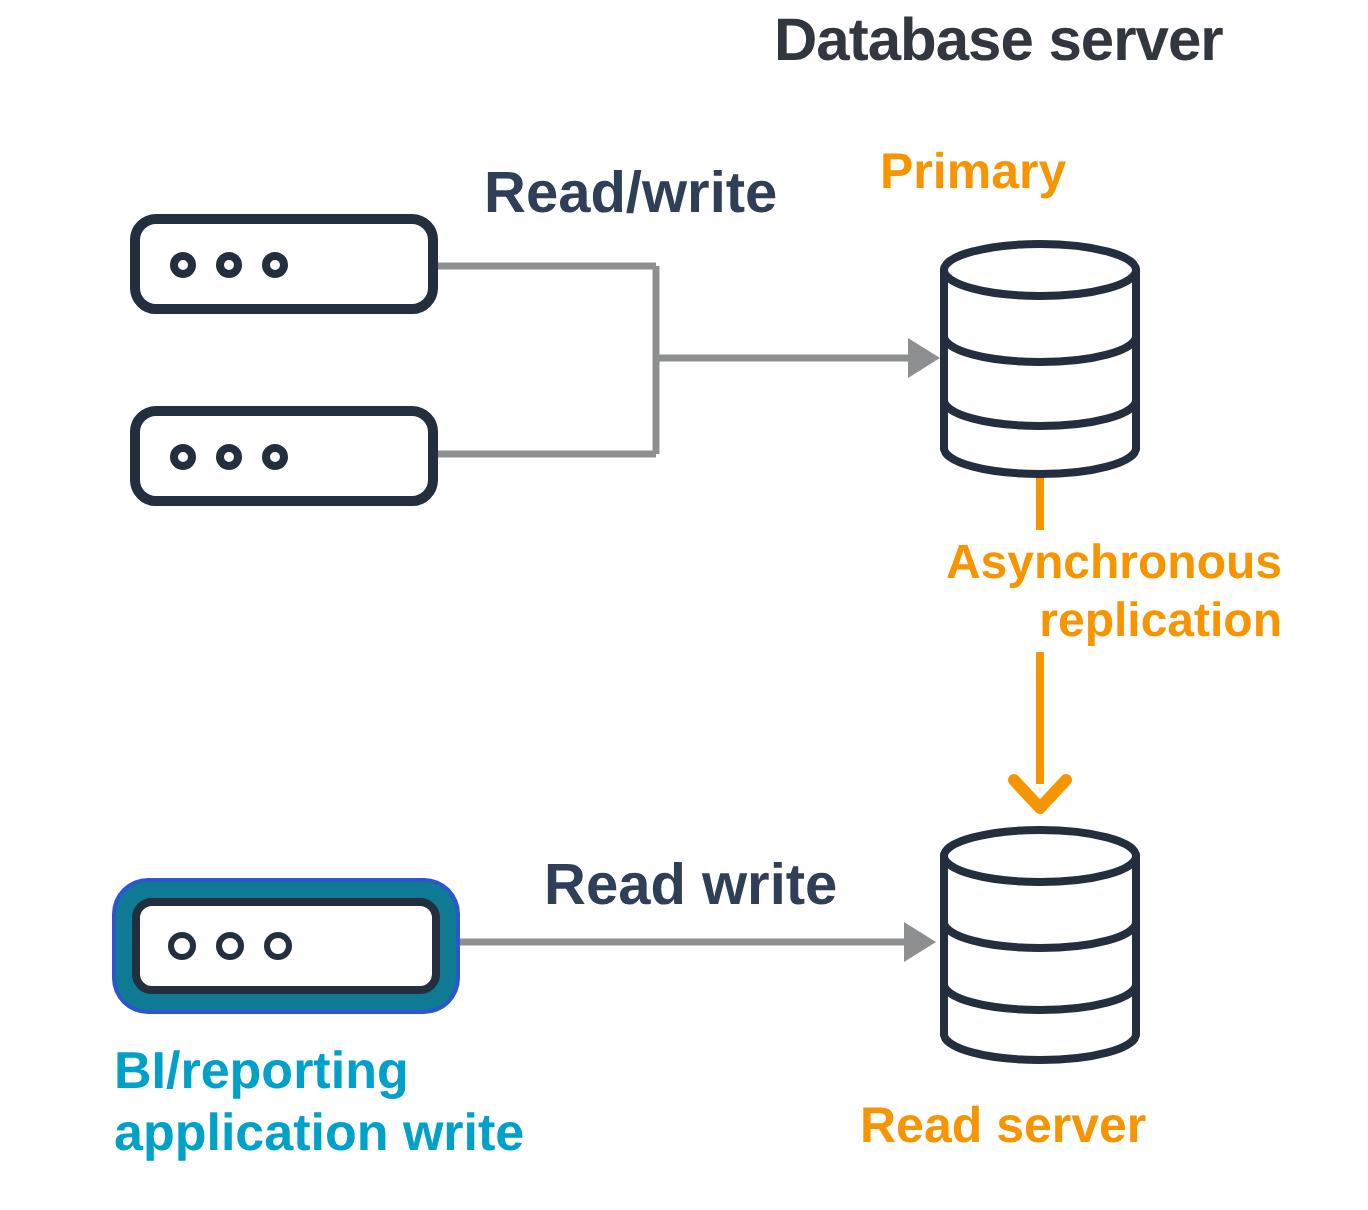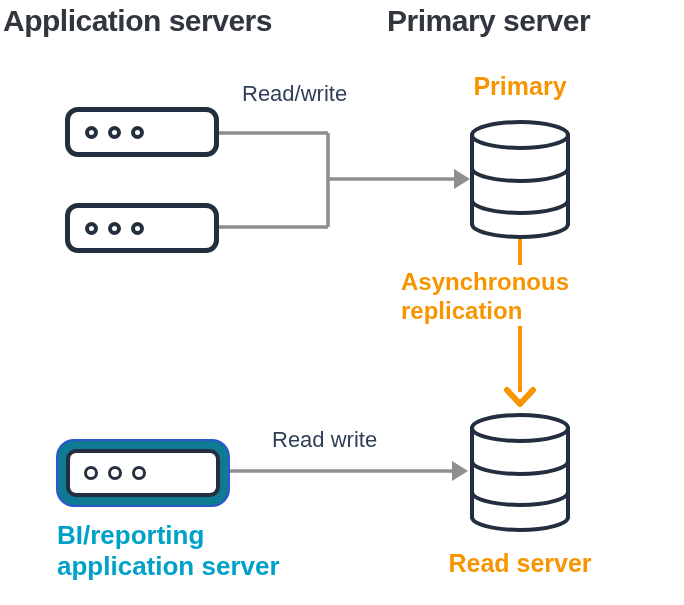--- a/index.html
+++ b/index.html
@@ -16,30 +16,30 @@
   }
   html,body{margin:0;padding:0;background:var(--background);}
   body{font-family:"Liberation Sans","DejaVu Sans",sans-serif;}
   .stage{position:relative;width:684px;height:605px;background:var(--background);overflow:hidden;}
   .stage svg.wires{position:absolute;left:0;top:0;z-index:0;}
 
   .heading{position:absolute;z-index:3;font-size:30px;font-weight:600;color:var(--heading-text);letter-spacing:-0.5px;white-space:nowrap;}
   .heading-left{left:3px;top:4px;}
   .heading-right{left:387px;top:4px;}
 
-  .conn-label{position:absolute;z-index:3;font-size:22px;font-weight:400;color:var(--connector-label-text);white-space:nowrap;}
+  .conn-label{position:absolute;z-index:3;font-size:29px;font-weight:700;color:var(--connector-label-text);white-space:nowrap;}
   .read-write{left:242px;top:81px;}
   .read-only{left:272px;top:427px;}
 
-  .db-label{position:absolute;z-index:3;font-size:25px;font-weight:700;color:var(--orange-accent);text-align:center;white-space:nowrap;}
+  .db-label{position:absolute;z-index:3;font-size:25px;font-weight:700;color:var(--orange-accent);white-space:nowrap;}
   .primary-label{left:440px;top:72px;width:160px;}
   .read-replica-label{left:430px;top:549px;width:180px;}
 
   .async-box{position:absolute;z-index:2;left:401px;top:265px;width:240px;height:61px;background:var(--node-fill);
-    display:flex;align-items:center;justify-content:center;text-align:left;
+    display:flex;align-items:center;justify-content:center;text-align:right;
     font-size:24px;font-weight:600;line-height:29px;color:var(--orange-accent);}
 
   .server-box{position:absolute;z-index:1;box-sizing:border-box;width:154px;height:50px;background:var(--node-fill);
     border:5px solid var(--ink);border-radius:13px;display:flex;align-items:center;gap:10px;padding-left:15px;}
   .server-box-1{left:65px;top:107px;}
   .server-box-2{left:65px;top:203px;}
   .dot{box-sizing:border-box;width:13px;height:13px;border-radius:50%;background:#fff;border:4px solid var(--ink);flex:0 0 auto;}
 
   .bi-ring{position:absolute;z-index:1;left:58px;top:441px;width:170px;height:64px;border-radius:16px;
     background:var(--teal-ring);box-shadow:0 0 0 2px var(--selection-blue);}
@@ -90,22 +90,21 @@
     <g>
       <path class="cyl-fill" d="M472 428 A48 13 0 0 1 568 428 L568 517 A48 13 0 0 1 472 517 Z"></path>
       <ellipse class="cyl-stroke" cx="520" cy="428" rx="48" ry="13"></ellipse>
       <path class="cyl-stroke" d="M472 428 V517 M568 428 V517"></path>
       <path class="cyl-stroke" d="M472 461 A48 13 0 0 0 568 461"></path>
       <path class="cyl-stroke" d="M472 492 A48 13 0 0 0 568 492"></path>
       <path class="cyl-stroke" d="M472 517 A48 13 0 0 0 568 517"></path>
     </g>
   </svg>
 
-  <div class="heading heading-left">Application servers</div>
-  <div class="heading heading-right">Primary server</div>
+  <div class="heading heading-right">Database server</div>
 
   <div class="server-box server-box-1">
     <span class="dot"></span>
     <span class="dot"></span>
     <span class="dot"></span>
   </div>
   <div class="server-box server-box-2">
     <span class="dot"></span>
     <span class="dot"></span>
     <span class="dot"></span>
@@ -120,15 +119,15 @@
   <div class="async-box">Asynchronous replication</div>
 
   <div class="bi-ring">
     <div class="bi-inner">
       <span class="dot"></span>
       <span class="dot"></span>
       <span class="dot"></span>
     </div>
   </div>
 
-  <div class="bi-label">BI/reporting application server</div>
+  <div class="bi-label">BI/reporting application write</div>
 
 </div>
 
 </body></html>

